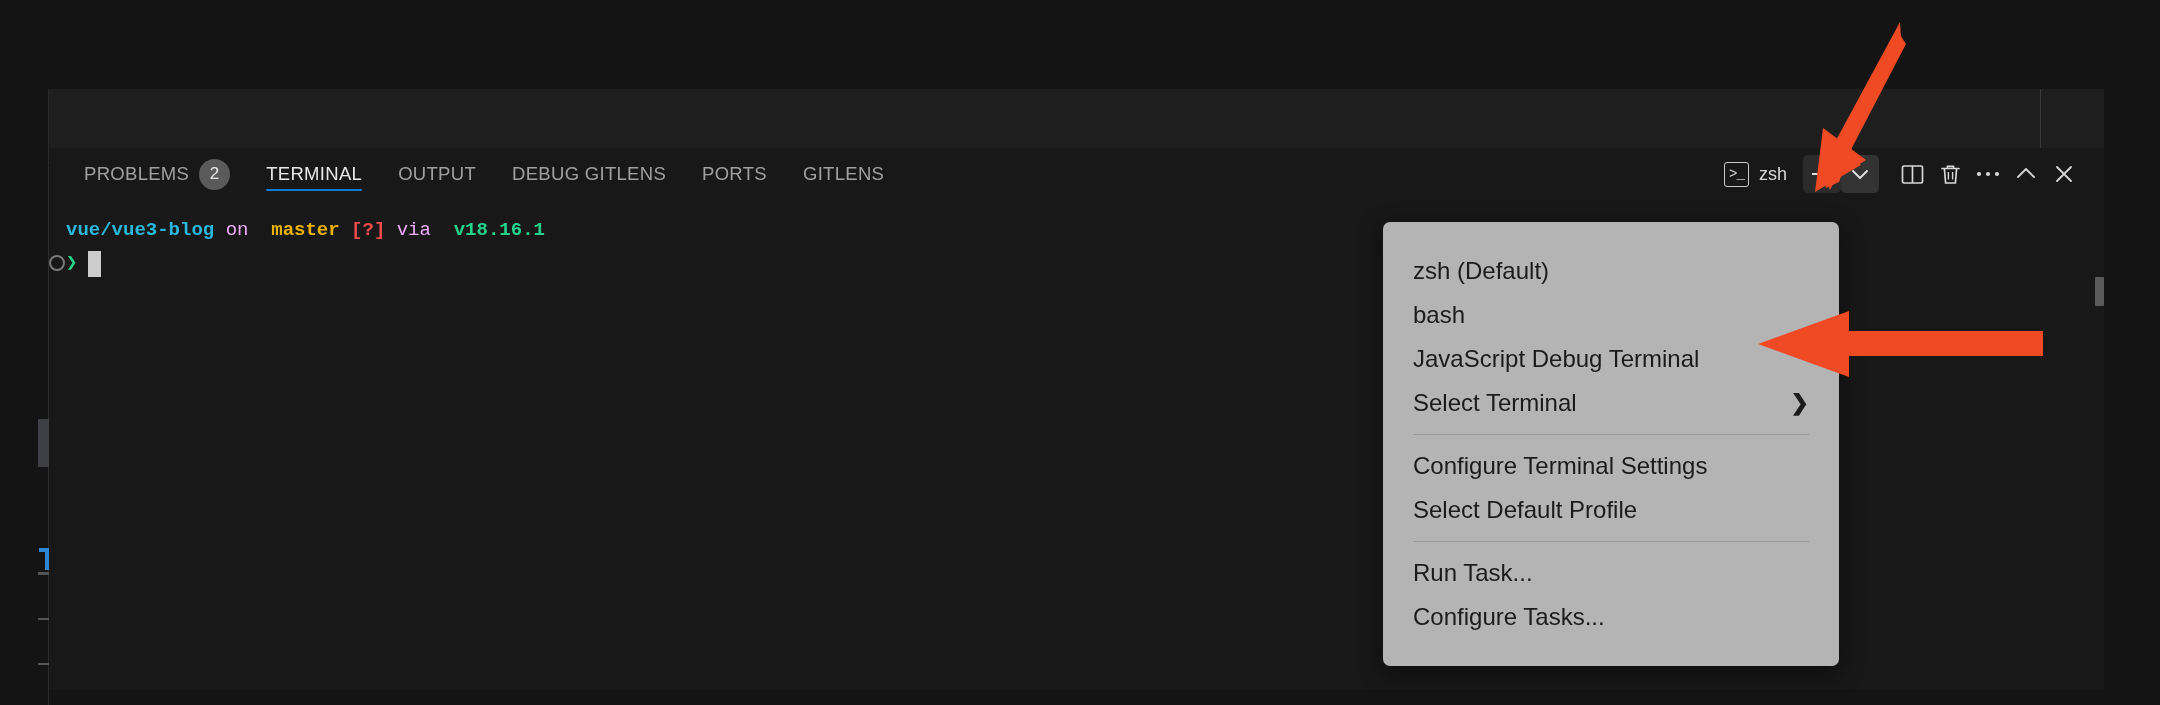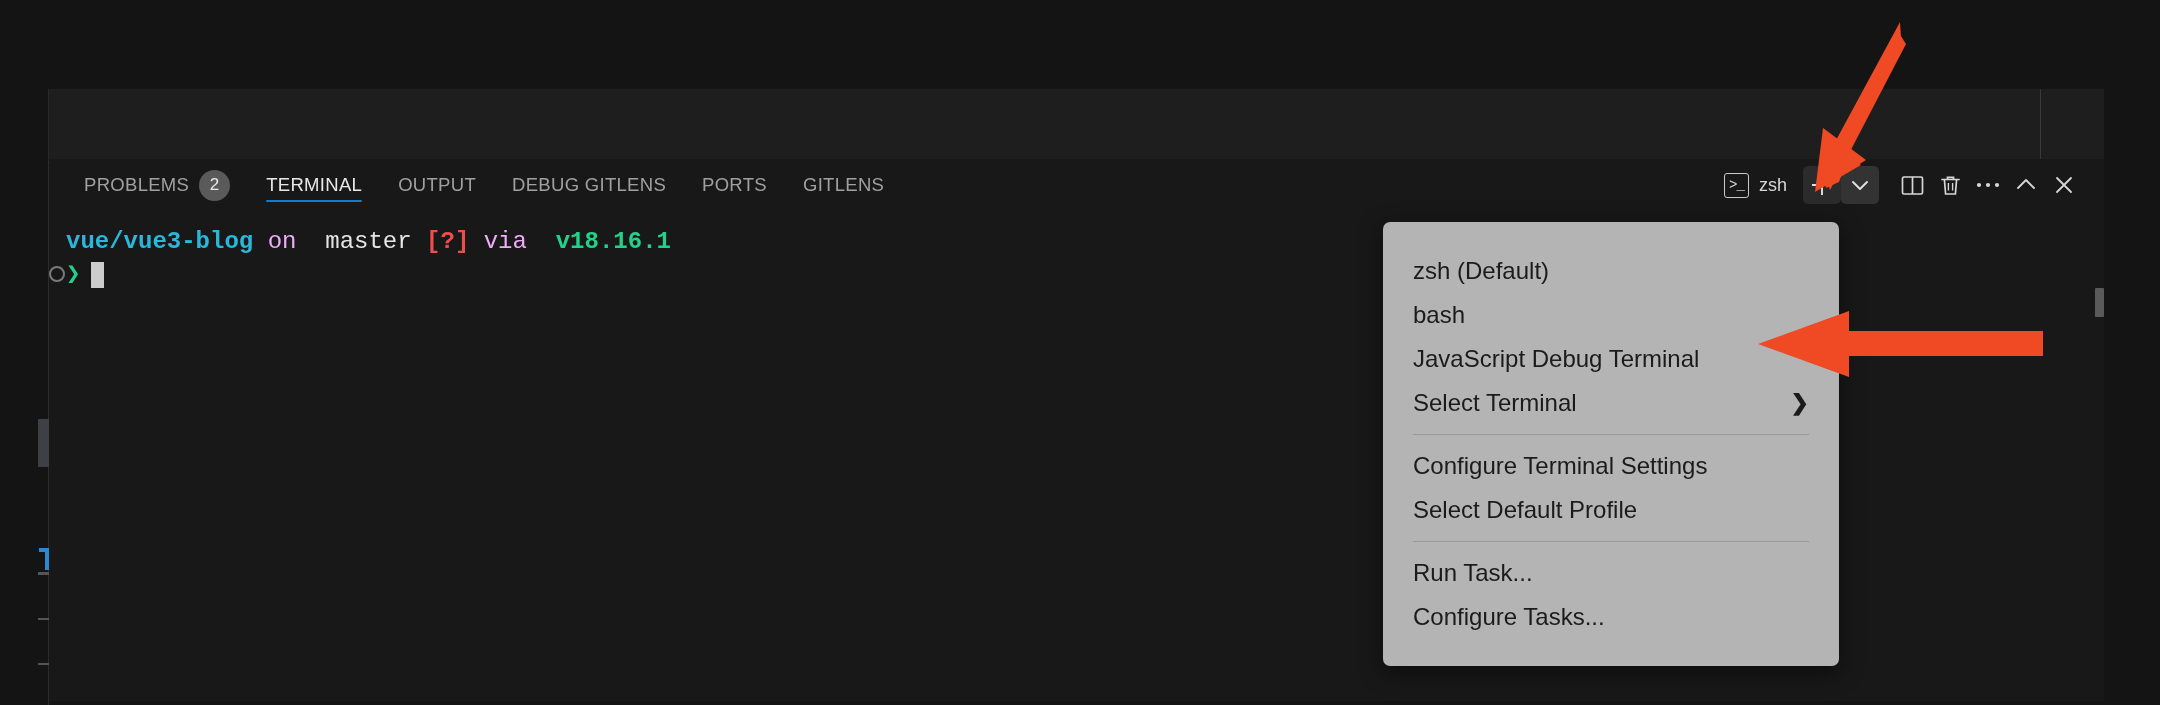--- a/index.html
+++ b/index.html
@@ -88,21 +88,21 @@
     height: 22px;
     border-top: 4px solid #2f86d2;
     border-right: 4px solid #2f86d2;
     box-sizing: border-box;
   }
 
   
   .panel {
     position: absolute;
     left: 49px;
-    top: 159px;
+    top: 148px;
     width: 2055px;
     height: 542px;
     background: #181818;
   }
 
   .panel-header {
     position: relative;
     height: 52px;
     display: flex;
     align-items: center;
@@ -208,31 +208,31 @@
 
   .act-btn svg { display: block; }
 
   .sep-gap { width: 14px; }
 
   
   .terminal-body {
     position: relative;
     padding: 14px 0 0 17px;
     font-family: "Liberation Mono", "DejaVu Sans Mono", monospace;
-    font-size: 24px;
+    font-size: 19px;
     line-height: 33px;
   }
   .term-line {
     display: flex;
     align-items: baseline;
     white-space: pre;
   }
   .c-cyan   { color: #29b8db; font-weight: bold; }
   .c-plain  { color: #f0abfc; }
-  .c-magenta{ color: #e5e5e5; font-weight: normal; }
+  .c-magenta{ color: #eab308; font-weight: bold; }
   .c-red    { color: #f14c4c; font-weight: bold; }
   .c-green  { color: #23d18b; font-weight: bold; }
   .c-green-lite { color: #23d18b; }
 
   .prompt-row {
     position: relative;
     display: flex;
     align-items: center;
     height: 33px;
   }

